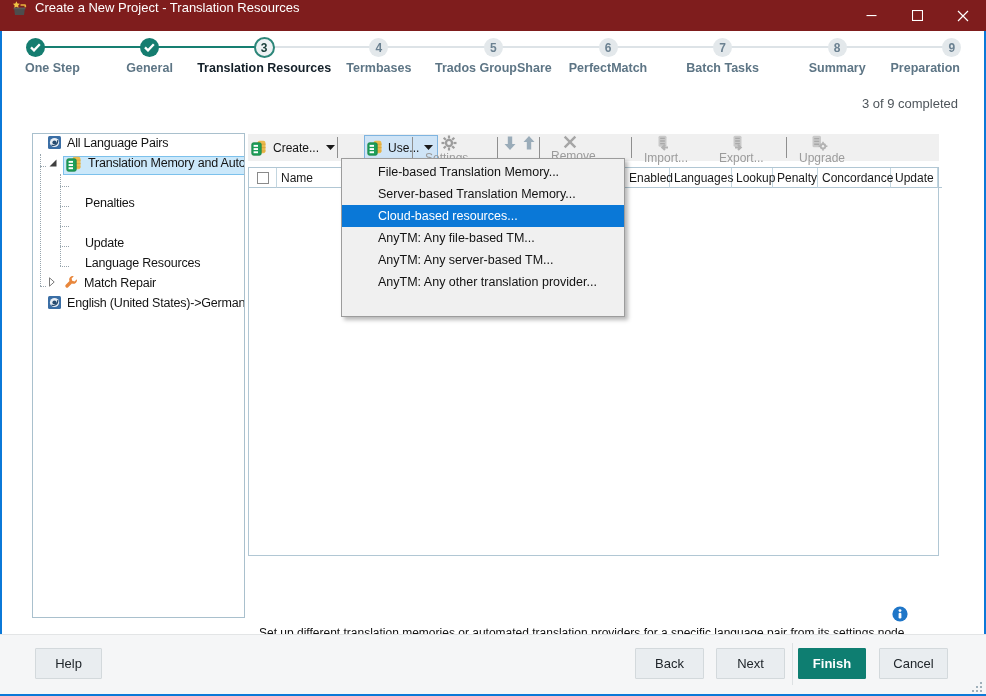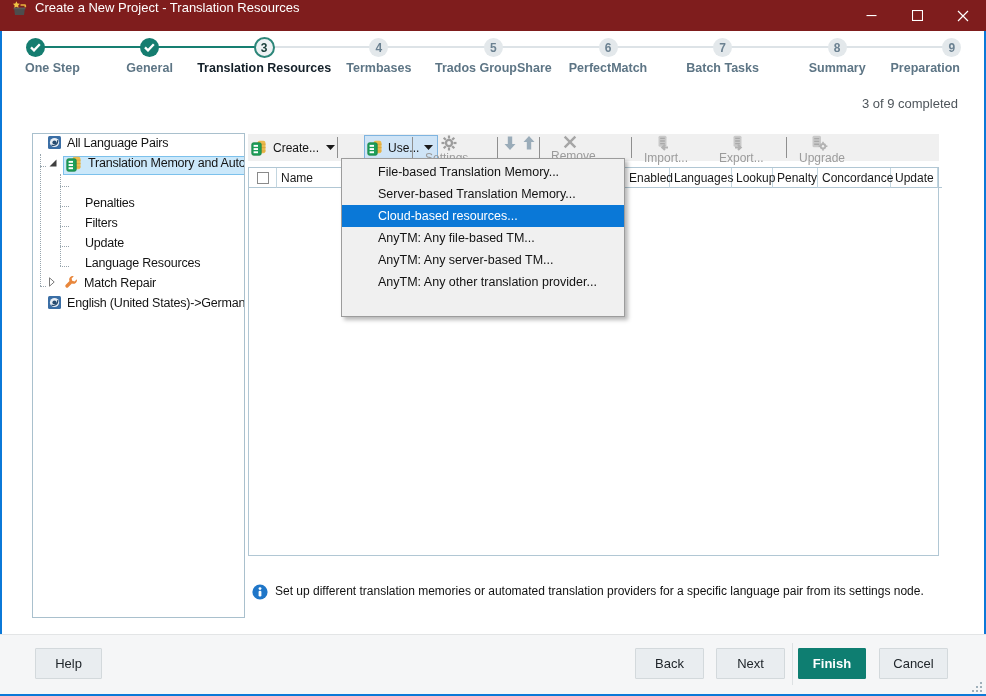--- a/index.html
+++ b/index.html
@@ -54,21 +54,21 @@
   .tb-use .caret { margin-left:5px; }
 
   .grid { position:absolute; left:246px; top:167px; width:691px; height:389px;
           background:#fff; border:1px solid #b1c7d4; }
   .grid-header { position:absolute; left:0; top:0; width:689px; height:20px; display:flex; }
   .gh-cell { height:20px; border-right:1px solid #c3d6e0; border-bottom:1px solid #b1c7d4;
              font-size:12px; color:#1a1a1a; display:flex; align-items:center; padding-left:4px; }
   .gh-cell.last { border-right:none; }
   .gh-check { width:12px; height:12px; background:#fff; border:1px solid #8a8a8a; margin:auto; }
 
-  .info-row { position:absolute; left:250px; top:584px; display:flex; align-items:flex-start; }
+  .info-row { position:absolute; left:250px; top:606px; display:flex; align-items:flex-end;flex-direction:column; }
   .info-text { margin-left:7px; font-size:12px; font-weight:400; color:#111111; }
 
   
   .menu { position:absolute; left:339px; top:158px; width:284px; height:159px;
           background:#f0f0f0; border:1px solid #9c9c9c;
           box-shadow:3px 3px 4px rgba(0,0,0,0.28); padding-top:2px; z-index:50; }
   .menu-item { height:22px; line-height:22px; font-size:12.5px; color:#121212;
                padding-left:36px; white-space:nowrap; }
   .menu-item.highlighted { background:#0a78d7; color:#ffffff; }
 
@@ -178,23 +178,20 @@
             <rect x="0.8" y="2.8" width="9.4" height="12.4" rx="1.6" fill="#1e9e5a"></rect>
             <rect x="0.8" y="2.8" width="9.4" height="12.4" rx="1.6" fill="none" stroke="#15813f" stroke-width="0.8"></rect>
             <rect x="2.6" y="4.9" width="4.4" height="1.9" fill="#fff"></rect>
             <rect x="2.6" y="8.1" width="4.4" height="1.9" fill="#fff"></rect>
             <rect x="2.6" y="11.3" width="4.4" height="1.9" fill="#fff"></rect>
           </svg></span>
         <span class="tree-label">Translation Memory and Automa</span>
       </div>
       <div class="tree-row" style="top: 62px;">
         <span class="tree-label" style="margin-left: 40px;">Penalties</span>
-      </div>
-      <div class="tree-row" style="top: 82px;">
-        <span class="tree-label" style="margin-left: 40px;">Filters</span>
       </div>
       <div class="tree-row" style="top: 102px;">
         <span class="tree-label" style="margin-left: 40px;">Update</span>
       </div>
       <div class="tree-row" style="top: 122px;">
         <span class="tree-label" style="margin-left: 40px;">Language Resources</span>
       </div>
       <div class="tree-row" style="top: 142px;">
         <span class="tree-icon" style="margin-left: 4px;"><svg width="6" height="10" viewBox="0 0 6 10">
             <path d="M0.5,0.8 L5.2,5 L0.5,9.2 Z" fill="#fff" stroke="#7a7a7a" stroke-width="1"></path>

